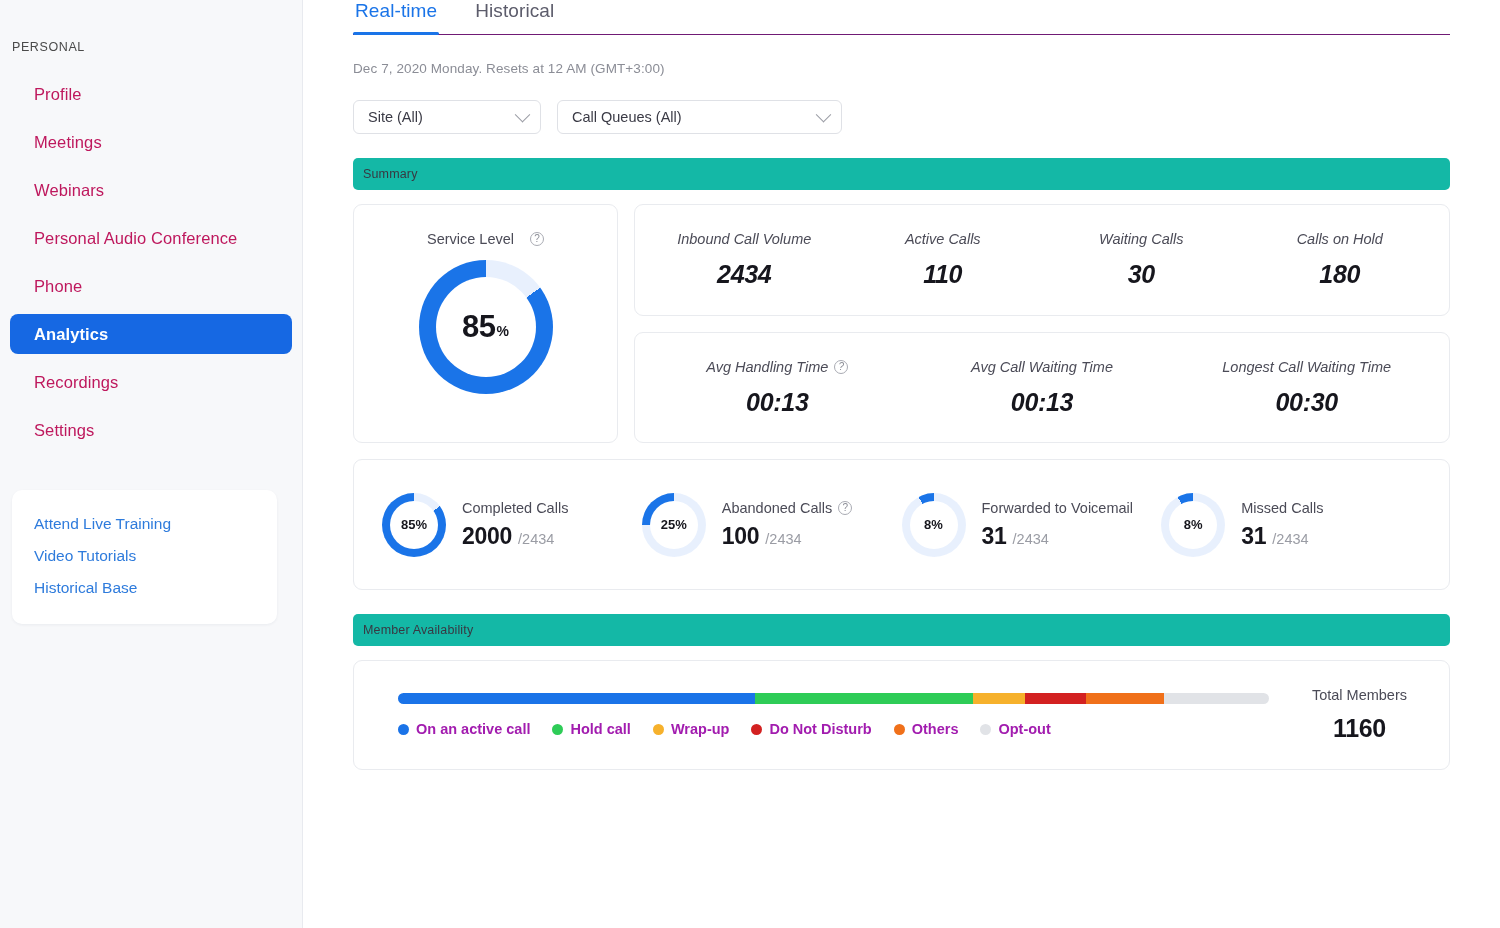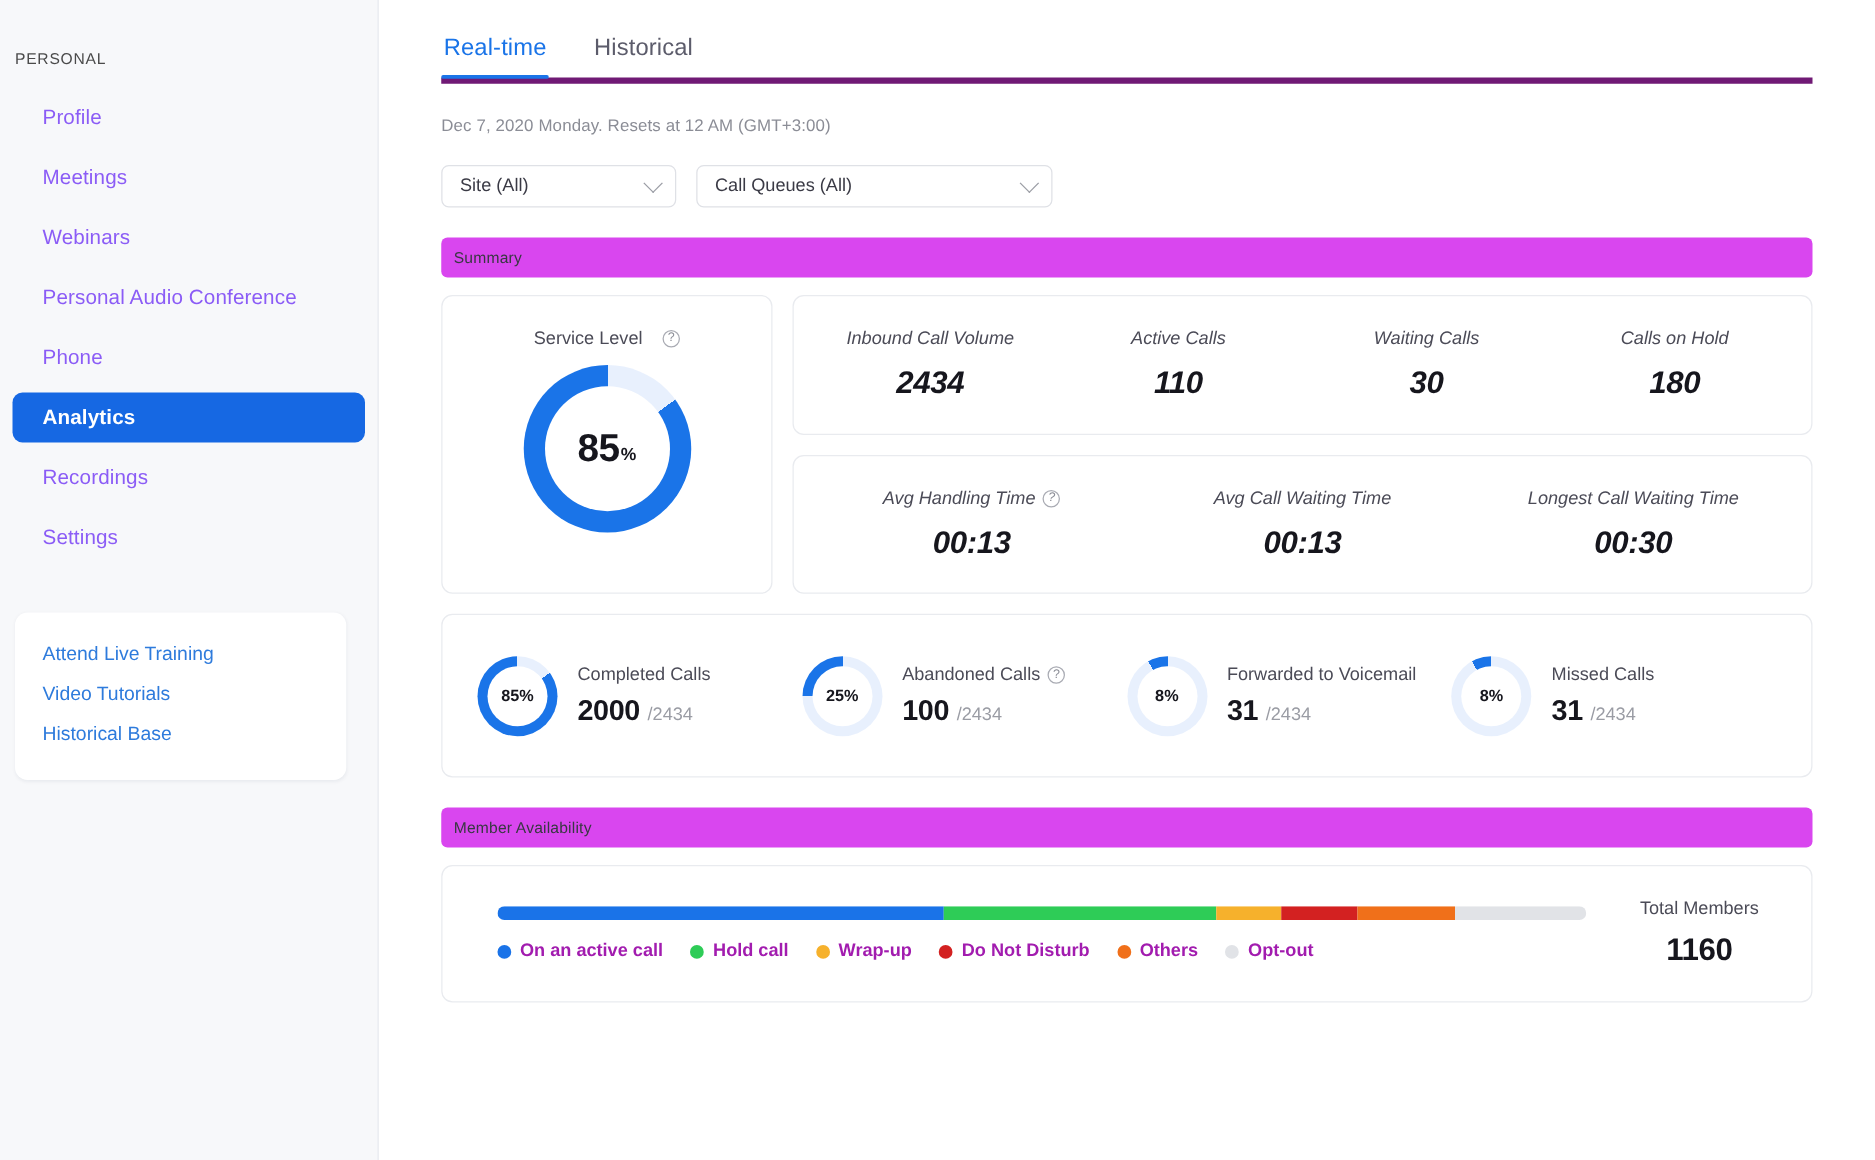--- a/index.html
+++ b/index.html
@@ -27,21 +27,21 @@
     color: #4a4a4a;
     padding: 40px 0 0 12px;
     font-weight: 400;
   }
   .nav-list { margin-top: 20px; padding: 0 10px; list-style: none; }
   .nav-item {
     height: 40px;
     display: flex; align-items: center;
     padding-left: 24px;
     font-size: 16.5px;
-    color: #8b5cf6;
+    color: #be185d;
     border-radius: 8px;
     margin-bottom: 8px;
     cursor: pointer;
     letter-spacing: 0.1px;
   }
   .nav-item.active {
     background: #1668e3;
     color: #ffffff;
     font-weight: 700;
   }
@@ -69,22 +69,21 @@
     flex: 1 1 auto;
     height: 928px;
     padding: 0 50px 0 50px;
     overflow: hidden;
     background: #fff;
   }
 
   .tabs {
     display: flex;
     gap: 34px;
-    border-bottom: 5px solid #701a75;
-    padding-top: 28px;
+    border-bottom: 1px solid #701a75;
   }
   .tab {
     font-size: 19px;
     color: #5c5c6b;
     padding: 0 2px 12px 2px;
     cursor: pointer;
     position: relative;
     letter-spacing: 0.1px;
   }
   .tab.active { color: #1a74e8; }
@@ -124,21 +123,21 @@
     width: 11px; height: 11px;
     border-right: 1.6px solid #9a9ca4;
     border-bottom: 1.6px solid #9a9ca4;
     transform: rotate(45deg) translate(-2px,-2px);
     flex: 0 0 auto;
   }
 
   .section-head {
     margin-top: 24px;
     height: 32px;
-    background: #d946ef;
+    background: #14b8a6;
     border-radius: 5px;
     display: flex;
     align-items: center;
     padding-left: 10px;
     font-size: 12.5px;
     color: #383842;
     letter-spacing: 0.15px;
   }
 
   .card {

